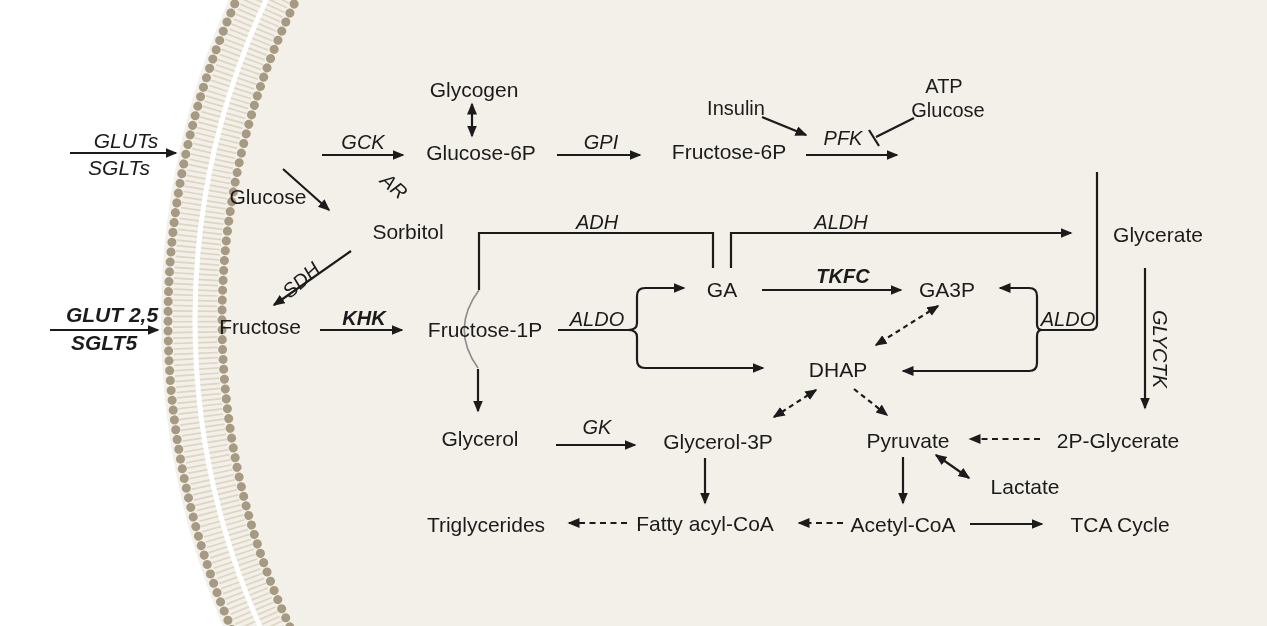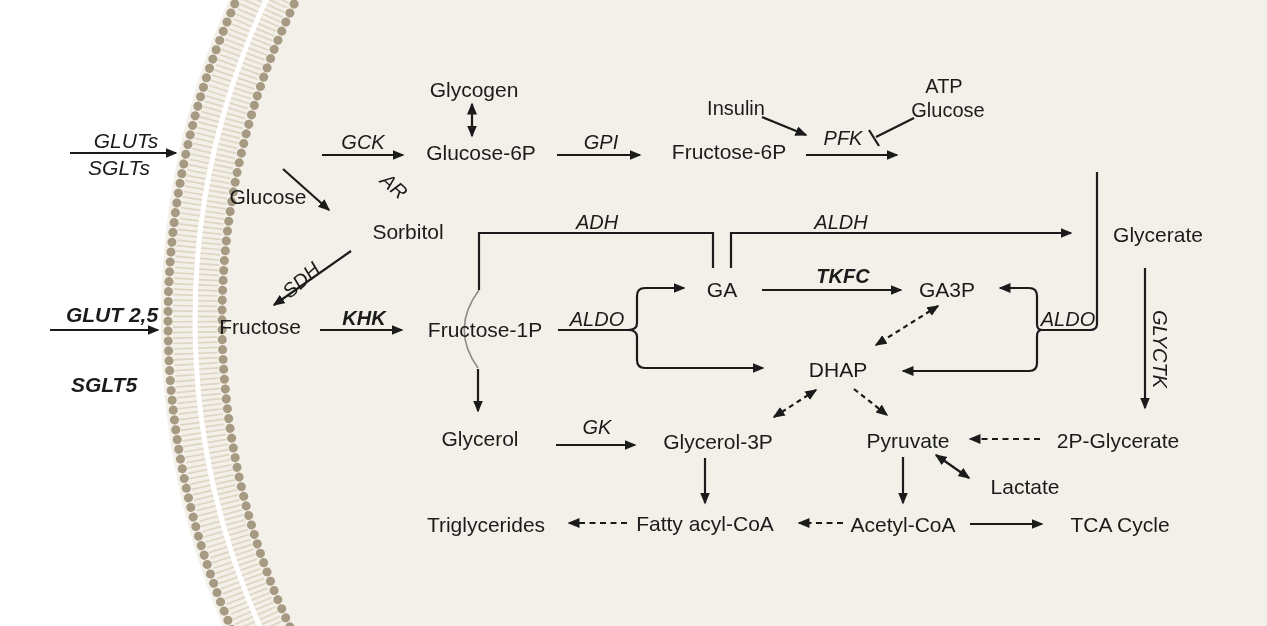--- a/index.html
+++ b/index.html
@@ -76,21 +76,21 @@
       <path d="M627 523 H569" marker-end="url(#ah)"></path>
       <path d="M938 306 L876 345" stroke-dasharray="5 4" marker-start="url(#ahr)" marker-end="url(#ah)"></path>
       <path d="M816 390 L774 417" stroke-dasharray="5 4" marker-start="url(#ahr)" marker-end="url(#ah)"></path>
       <path d="M854 389 L887 415" stroke-dasharray="5 4" marker-end="url(#ah)"></path>
     </g>
   </svg>
 
   <div class="lbl enz" style="left:126px;top:140px;font-size:21px;">GLUTs</div>
   <div class="lbl enz" style="left:119px;top:167px;font-size:21px;">SGLTs</div>
   <div class="lbl benz" style="left:112px;top:314px;font-size:21px;">GLUT 2,5</div>
-  <div class="lbl benz" style="left:104px;top:342px;font-size:21px;margin-top:42px;">SGLT5</div>
+  <div class="lbl benz" style="left:104px;top:342px;font-size:21px;">SGLT5</div>
 
   <div class="lbl" style="left:268px;top:152px;margin-top:44px;">Glucose</div>
   <div class="lbl" style="left:474px;top:89px;">Glycogen</div>
   <div class="lbl" style="left:481px;top:152px;">Glucose-6P</div>
   <div class="lbl" style="left:729px;top:151px;">Fructose-6P</div>
   <div class="lbl" style="left:408px;top:231px;">Sorbitol</div>
   <div class="lbl bold" style="left:260px;top:326px;">Fructose</div>
   <div class="lbl bold" style="left:485px;top:329px;">Fructose-1P</div>
   <div class="lbl bold" style="left:722px;top:289px;">GA</div>
   <div class="lbl" style="left:947px;top:289px;">GA3P</div>

